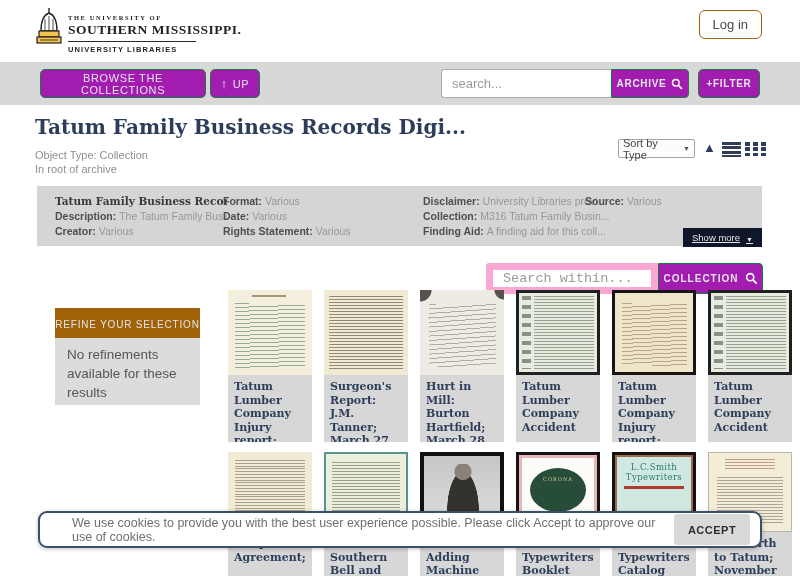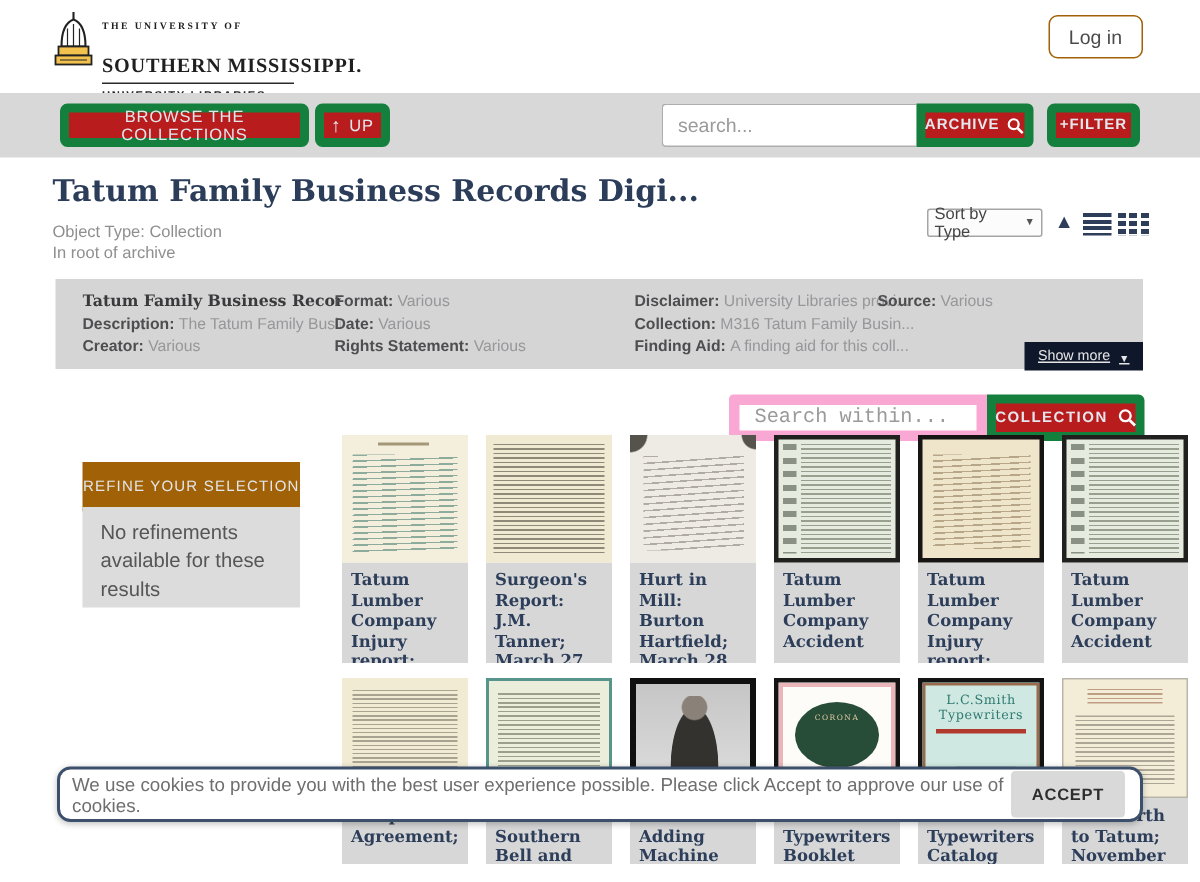--- a/index.html
+++ b/index.html
@@ -7,28 +7,28 @@
   body {
     position: relative; overflow: hidden; background:#ffffff;
     font-family:"Liberation Sans", sans-serif;
   }
   
   .header { position:absolute; left:0; top:0; width:800px; height:62px; background:#fff; }
   .logo { position:absolute; left:36px; top:7px; display:flex; }
   .dome { width:26px; height:42px; }
   .logo-text { margin-left:6px; padding-top:7px; color:#1f1f1f; }
   .logo-l1 { font-family:"Liberation Serif",serif; font-weight:bold; font-size:6.5px; letter-spacing:1.6px; }
-  .logo-l2 { font-family:"Liberation Serif",serif; font-weight:bold; font-size:13.5px; letter-spacing:.5px; margin-top:15px; }
+  .logo-l2 { font-family:"Liberation Serif",serif; font-weight:bold; font-size:13.5px; letter-spacing:.5px; margin-top:1px; }
   .logo-rule { border-top:1.5px solid #2a2a2a; margin:3px 0 3px 0; width:128px; }
   .logo-l3 { font-size:7.5px; font-weight:bold; letter-spacing:1.1px; color:#262626; }
   .login-btn { position:absolute; right:38px; top:10px; height:29px; padding:0 13px;
     background:#fff; border:1px solid #a16207; border-radius:6px; font-size:13px; color:#4b4b4b; }
   
   .toolbar { position:absolute; left:0; top:62px; width:800px; height:43px; background:#d8d8d8; }
-  .navy-btn { background:#b91c1c; border:6px solid #15803d; color:#e3e6ec; border-radius:5px;
+  .navy-btn { background:#a21caf; border:1px solid #15803d; color:#e3e6ec; border-radius:5px;
     font-size:11px; letter-spacing:.6px; display:flex; align-items:center; justify-content:center; }
   .browse-btn { position:absolute; left:40px; top:7px; width:166px; height:29px; }
   .up-btn { position:absolute; left:210px; top:7px; width:50px; height:29px; gap:5px; }
   .up-arrow { font-size:13px; font-weight:bold; }
   .search-input { position:absolute; left:441px; top:7px; width:170px; height:29px;
     border:1px solid #adadad; border-right:none; border-radius:3px 0 0 3px; padding:0 10px;
     font-size:13px; color:#444; font-family:"Liberation Sans",sans-serif; }
   .search-input::placeholder, .within-input::placeholder { color:#9a9a9a; }
   .archive-btn { position:absolute; left:611px; top:7px; width:78px; height:29px;
     border-radius:0 4px 4px 0; gap:5px; font-size:10px; font-weight:bold; letter-spacing:.7px; }
@@ -135,21 +135,21 @@
   .tK::before { content:""; position:absolute; left:22px; top:56px; width:40px; height:26px;
     background:repeating-linear-gradient(180deg, rgba(47,122,114,.45) 0 1px, transparent 1px 4px); }
   .tL { background:#f3edd8; border:1px solid #b9b5a9; }
   .tL::after { content:""; position:absolute; top:6px; left:16px; width:50px; height:10px;
     background:repeating-linear-gradient(180deg, rgba(140,80,50,.5) 0 1px, transparent 1px 3px); }
   .tL::before { content:""; position:absolute; left:8px; right:8px; top:24px; bottom:8px;
     background:repeating-linear-gradient(180deg, rgba(100,95,85,.5) 0 1px, transparent 1px 3px); }
   
   .cookie { position:absolute; left:38px; top:511px; width:724px; height:37px; background:#fff;
     border:2px solid #3c4f6b; border-radius:9px; z-index:50; display:flex; align-items:center;
-    padding:0 10px 0 8px; box-shadow:0 1px 4px rgba(0,0,0,.25); }
+    padding:0 10px 0 32px; box-shadow:0 1px 4px rgba(0,0,0,.25); }
   .cookie-msg { flex:1; font-size:12.5px; color:#6e6e6e; }
   .accept-btn { width:76px; height:31px; background:#d9d9d9; border:none; border-radius:3px;
     font-size:11px; font-weight:bold; letter-spacing:.5px; color:#2e2e2e; }
   .mag { flex:none; }
 </style>
 </head>
 <body>
 
 <div class="header">
   <div class="logo">

